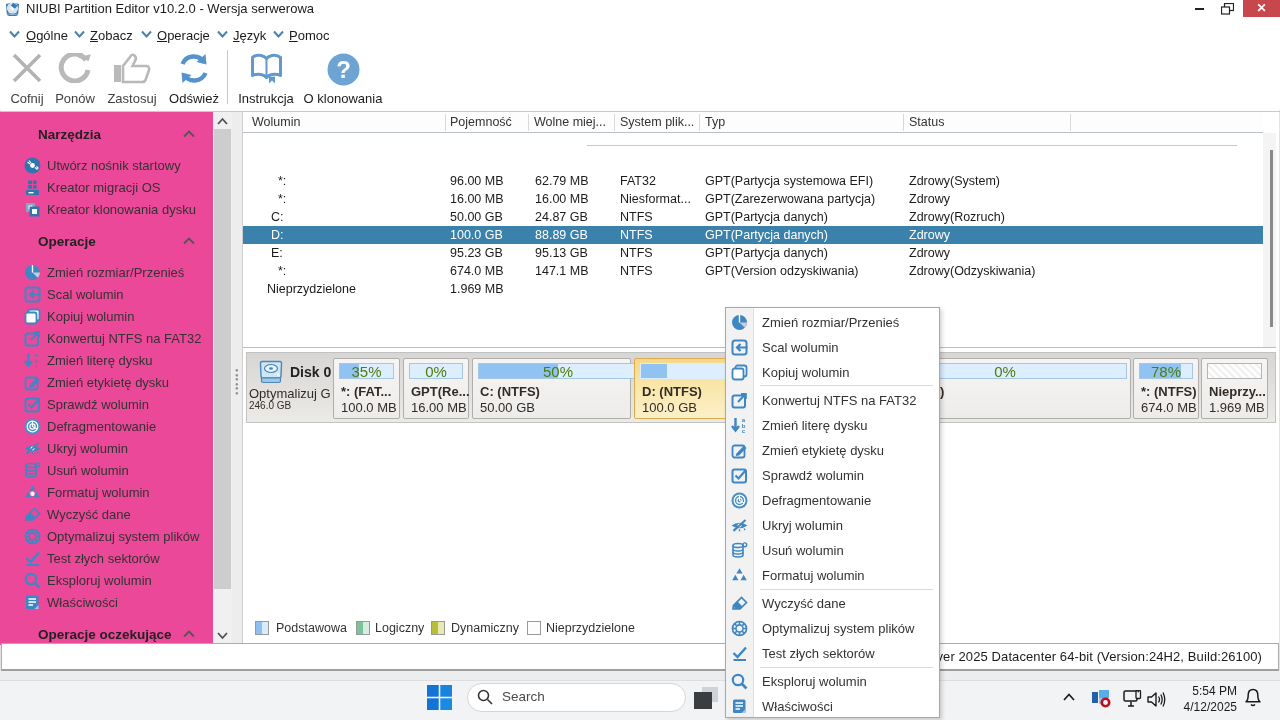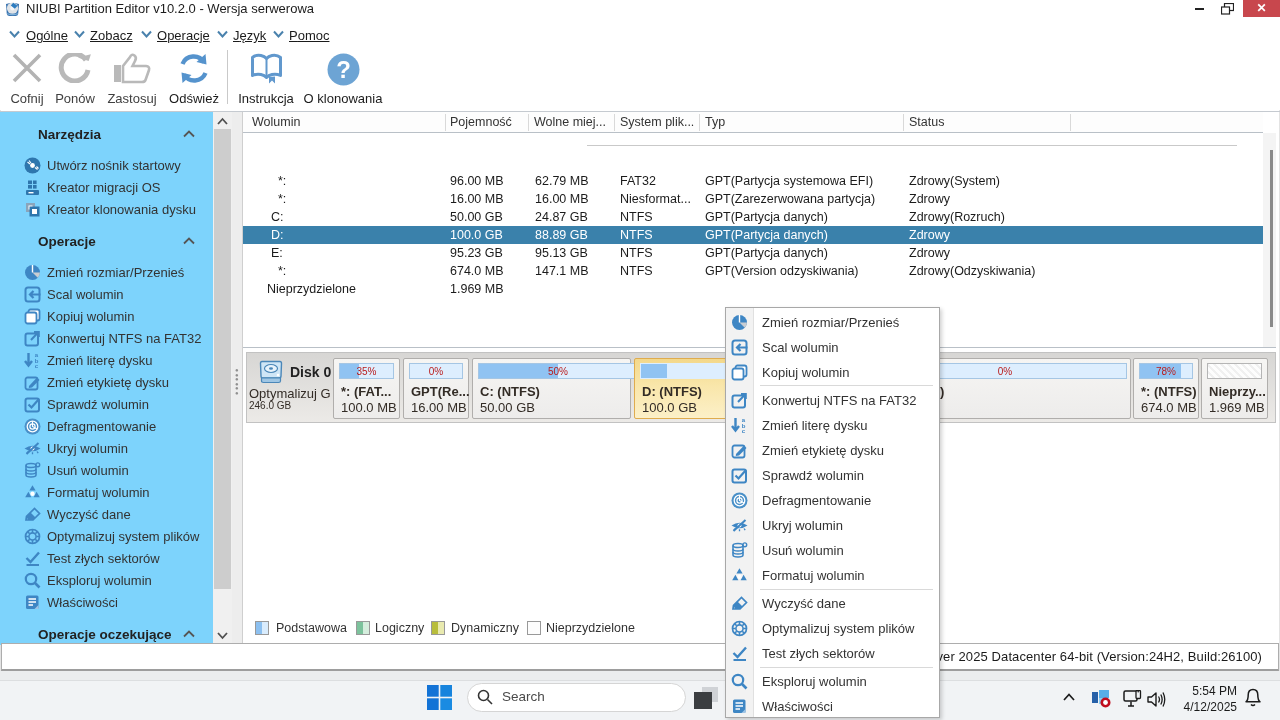--- a/index.html
+++ b/index.html
@@ -8,35 +8,35 @@
 .abs { position:absolute; }
 
 
 #titlebar { left:0; top:0; width:1280px; height:18px; background:#fff; }
 #title-text { left:26px; top:1px; font-size:13px; color:#1b1b1b; }
 #btn-min { left:1195px; top:8px; width:9px; height:2px; background:#222; }
 #btn-close { left:1243px; top:0; width:37px; height:17px; background:#c8474d; color:#fff; text-align:center; font-size:12px; line-height:17px; font-weight:bold; }
 
 
 #menubar { left:0; top:18px; width:1280px; height:27px; background:#fff; }
-.menu-item { position:absolute; top:10px; font-size:13px; color:#1b1b1b;text-decoration:underline; }
+.menu-item { position:absolute; top:10px; font-size:13px; color:#1b1b1b; }
 .menu-item u { text-decoration:underline; }
 .mchev { position:absolute; top:12px; width:11px; height:8px; }
 
 
 #toolbar { left:0; top:45px; width:1280px; height:65px; background:#fff; }
 .tbtn { position:absolute; text-align:center; }
 .tlabel { position:absolute; top:38px; width:100%; font-size:13px; }
 .gray { color:#404040; }
 .dark { color:#1b1b1b; }
 #tb-sep { left:227px; top:50px; width:1px; height:54px; background:#c9c9c9; }
 #hline-top { left:0; top:111px; width:1280px; height:1px; background:#c5cad0; }
 
 
-#sidebar { left:0; top:112px; width:232px; height:533px; background:#7dd3fc;padding-left:14px; }
+#sidebar { left:0; top:112px; width:232px; height:533px; background:#ec4899;padding-left:14px; }
 .side-h { position:absolute; left:38px; font-size:13.5px; font-weight:bold; color:#222; }
 .side-chev { position:absolute; left:183px; width:12px; height:8px; }
 .side-item { position:absolute; left:47px; font-size:13px; color:#333; white-space:nowrap; }
 .side-ico { position:absolute; left:24px; width:17px; height:17px; }
 
 #sbar { left:213px; top:112px; width:19px; height:533px; background:#f0f0f0; }
 #sbar-thumb { left:214px; top:129px; width:17px; height:460px; background:#cdcdcd; }
 
 #splitter { left:232px; top:112px; width:10px; height:533px; background:#ededed; }
 #splitter-dots { left:235px; top:368px; width:4px; height:26px; color:#909090; font-size:6px; line-height:4.5px; }
@@ -52,21 +52,21 @@
 .trow span { position:absolute; top:2px; white-space:nowrap; }
 .sel { background:#3a81ab; color:#fff; }
 
 #tscroll { left:1263px; top:133px; width:13px; height:214px; background:#f4f4f4; }
 #tscroll-thumb { left:1270px; top:150px; width:3px; height:177px; background:#8a8a8a; }
 
 
 #dpanel { left:246px; top:352px; width:1030px; height:71px; background:linear-gradient(#d7d6d4,#eceae7); border:1px solid #c2c2c2; }
 .dblock { position:absolute; top:5px; height:61px; background:linear-gradient(#f6f5f3,#edeceb); border:1px solid #b0aeac; border-radius:2px; }
 .dblock.selyellow { background:linear-gradient(#f3d88a,#f9e6aa 45%,#fcf0c8); border:1px solid #dfac4e; }
-.dbar { position:absolute; left:5px; top:4px; height:16px; border:1px solid #a5c6e4; background:#ddeefe; font-size:10px; color:#b91c1c; text-align:center; line-height:15px; }
+.dbar { position:absolute; left:5px; top:4px; height:16px; border:1px solid #a5c6e4; background:#ddeefe; font-size:15px; color:#4d7c0f; text-align:center; line-height:15px; }
 .dfill { position:absolute; left:0; top:0; bottom:0; background:#90c3f2; }
 .dtext { position:absolute; z-index:2; width:100%; top:0; }
 .dl1 { position:absolute; left:7px; top:25px; font-size:13px; font-weight:bold; color:#332c26; white-space:nowrap; }
 .dl2 { position:absolute; left:7px; top:41px; font-size:13px; color:#332c26; white-space:nowrap; }
 
 
 .leg-sq { position:absolute; top:621px; width:14px; height:14px; border:1px solid #999; }
 .leg-t { position:absolute; top:621px; font-size:12.5px; color:#333; }
 
 

